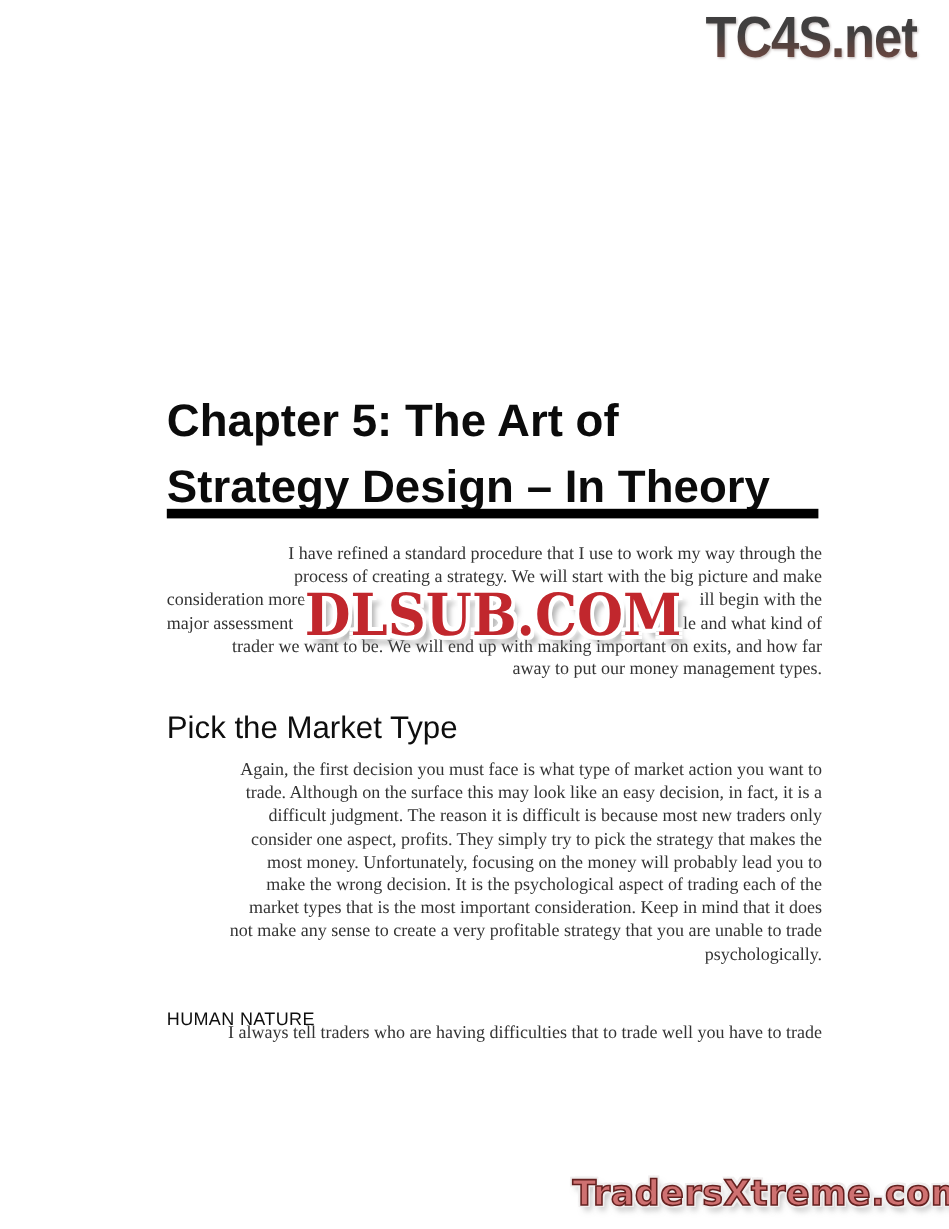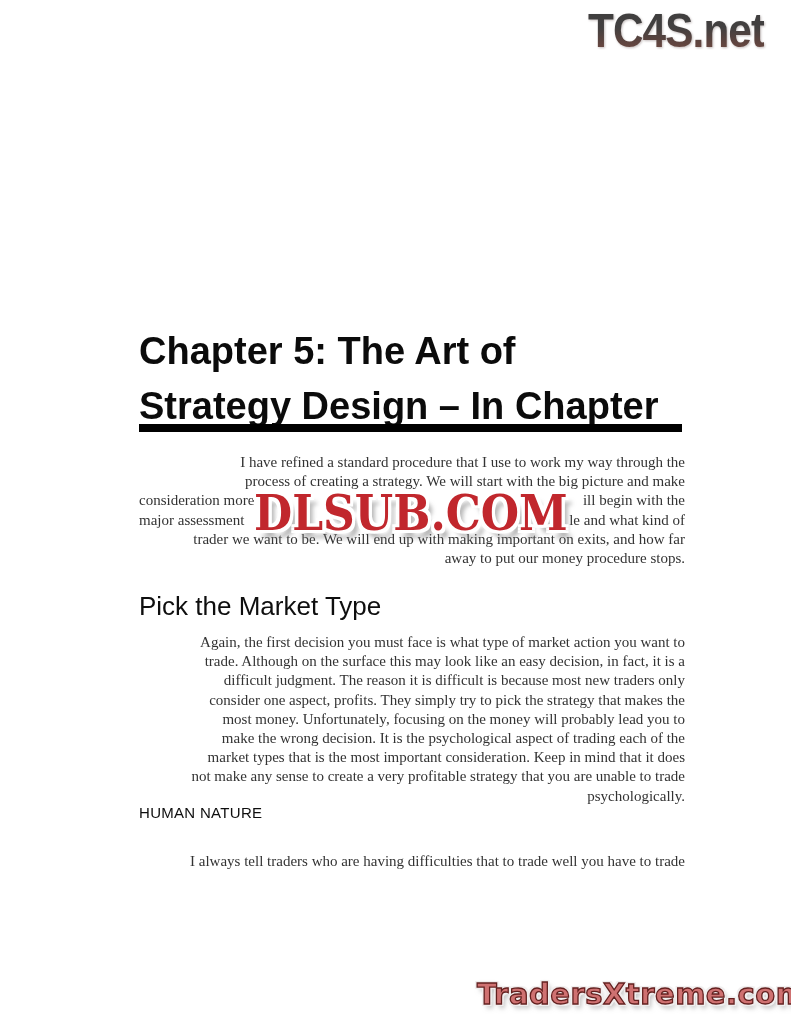--- a/index.html
+++ b/index.html
@@ -75,21 +75,21 @@
   
   .section-heading {
     position: absolute;
     left: 139px;
     font-family: "Liberation Sans", sans-serif;
     font-weight: normal;
     color: #0e0e0e;
     white-space: nowrap;
   }
   .pick-heading { top: 591px; font-size: 26px; }
-  .human-heading { top: 804px; font-size: 15px; letter-spacing: 0.3px; }
+  .human-heading { top: 841px; font-size: 15px; letter-spacing: 0.3px; }
 
   
   .dlsub {
     position: absolute;
     left: 254px;
     top: 485px;
     font-family: "DejaVu Serif", serif;
     font-weight: bold;
     font-size: 44px;
     letter-spacing: 0px;
@@ -126,37 +126,37 @@
 </style>
 </head>
 <body>
 
 <div class="page">
 
   <div class="tc4s">TC4S.net</div>
 
   <div class="chapter-title">
     <div>Chapter 5: The Art of</div>
-    <div>Strategy Design – In Chapter</div>
+    <div>Strategy Design – In Theory</div>
   </div>
   <div class="title-underline"></div>
 
   <div class="bodyblock para1">
     <div class="line">I have refined a standard procedure that I use to work my way through the</div>
     <div class="line">process of creating a strategy. We will start with the big picture and make</div>
     <div class="line split-line">
       <span>consideration more</span>
       <span>ill begin with the</span>
     </div>
     <div class="line split-line">
       <span>major assessment</span>
       <span>le and what kind of</span>
     </div>
     <div class="line">trader we want to be. We will end up with making important on exits, and how far</div>
-    <div class="line">away to put our money procedure stops.</div>
+    <div class="line">away to put our money management types.</div>
   </div>
 
   <div class="dlsub">DLSUB.COM</div>
 
   <div class="section-heading pick-heading">Pick the Market Type</div>
 
   <div class="bodyblock para2">
     <div class="line">Again, the first decision you must face is what type of market action you want to</div>
     <div class="line">trade. Although on the surface this may look like an easy decision, in fact, it is a</div>
     <div class="line">difficult judgment. The reason it is difficult is because most new traders only</div>

